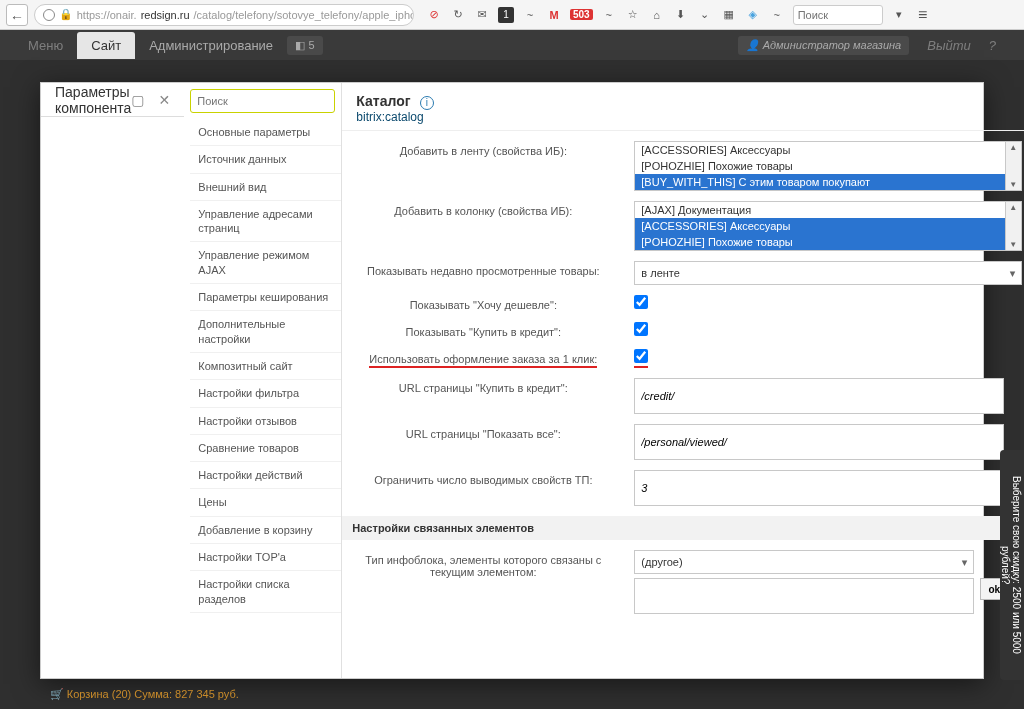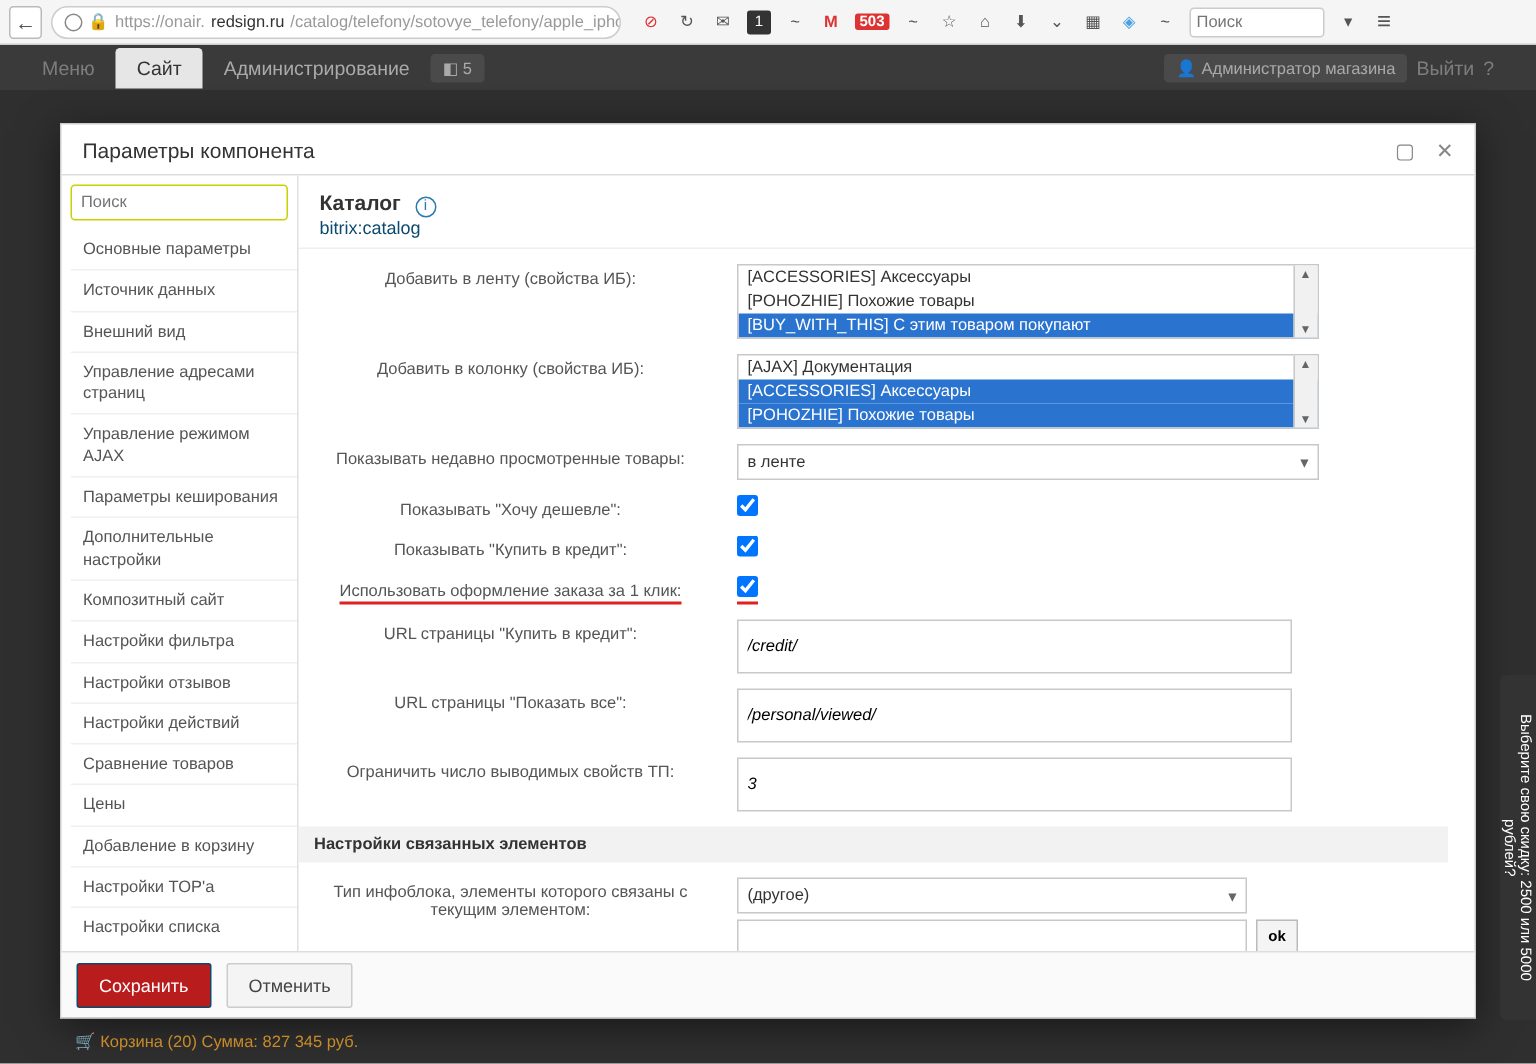--- a/index.html
+++ b/index.html
@@ -15,25 +15,25 @@
   .ti { width:16px;height:16px; display:flex;align-items:center;justify-content:center; font-size:11px; color:#555; }
   .badge-red { background:#d33; color:#fff; border-radius:2px; padding:0 3px; font-size:10px; font-weight:bold; }
   .badge-box{ background:#333; color:#fff; padding:0 4px; font-size:10px; border-radius:2px;}
   .search-box{ height:20px; width:90px; border:1px solid #ccc; border-radius:3px; padding:0 4px; font-size:11px; color:#999; background:#fff;}
   .hamb{ font-size:16px; color:#555; }
 
   
   .app-back { position:absolute; top:30px; left:0; right:0; bottom:0; background:#2f2f2f; }
   .app-top { height:30px; background:#3a3a3a; display:flex; align-items:center; padding:0 28px; gap:14px; color:#aaa; font-size:13px; }
   .app-top .active-tab{ background:#e6e6e6; color:#333; padding:6px 14px; border-radius:3px 3px 0 0; }
-  .app-top .right{ margin-left:auto; display:flex; gap:6px; align-items:center; }
+  .app-top .right{ margin-left:auto; display:flex; gap:18px; align-items:center;font-style:italic; }
   .pill{ background:#4a4a4a; padding:3px 8px; border-radius:3px; font-size:11px;}
 
   
-  .modal-wrap{ position:absolute; top:82px; left:40px; right:40px; bottom:30px; background:#fff; border:1px solid #ccc; box-shadow:0 5px 25px rgba(0,0,0,0.5); display:flex; flex-direction:column; }
+  .modal-wrap{ position:absolute; top:82px; left:40px; right:40px; bottom:30px; background:#fff; border:1px solid #ccc; box-shadow:0 5px 25px rgba(0,0,0,0.5); display:flex; }
   .modal-head{ height:34px; border-bottom:1px solid #ddd; display:flex; align-items:center; padding:0 14px; font-size:14px; color:#333; }
   .modal-head .mh-right{ margin-left:auto; display:flex; gap:14px; color:#888; font-size:14px; }
   .modal-body{ flex:1; display:flex; min-height:0; }
 
   
   .sidebar{ width:158px; border-right:1px solid #e0e0e0; display:flex; flex-direction:column; padding:6px 0 6px 6px; }
   .side-search{ margin:0 6px 6px 0; }
   .side-search input{ width:100%; height:24px; border:1px solid #c9d200; border-radius:3px; padding:0 6px; font-size:11px; outline:none; }
   .side-list{ flex:1; overflow-y:auto; }
   .side-item{ padding:6px 8px; font-size:11px; color:#555; cursor:pointer; border-bottom:1px solid #f0f0f0; line-height:1.3; }
@@ -149,22 +149,22 @@
           <div class="side-item">Основные параметры</div>
           <div class="side-item">Источник данных</div>
           <div class="side-item">Внешний вид</div>
           <div class="side-item">Управление адресами страниц</div>
           <div class="side-item">Управление режимом AJAX</div>
           <div class="side-item">Параметры кеширования</div>
           <div class="side-item">Дополнительные настройки</div>
           <div class="side-item">Композитный сайт</div>
           <div class="side-item">Настройки фильтра</div>
           <div class="side-item">Настройки отзывов</div>
+          <div class="side-item">Сравнение товаров</div>
           <div class="side-item">Настройки действий</div>
-          <div class="side-item">Сравнение товаров</div>
           <div class="side-item">Цены</div>
           <div class="side-item">Добавление в корзину</div>
           <div class="side-item">Настройки TOP'а</div>
           <div class="side-item">Настройки списка разделов</div>
         </div>
     </div>
 
     <div class="content">
       <div class="content-head">
         <span class="ch-title">Каталог</span>

